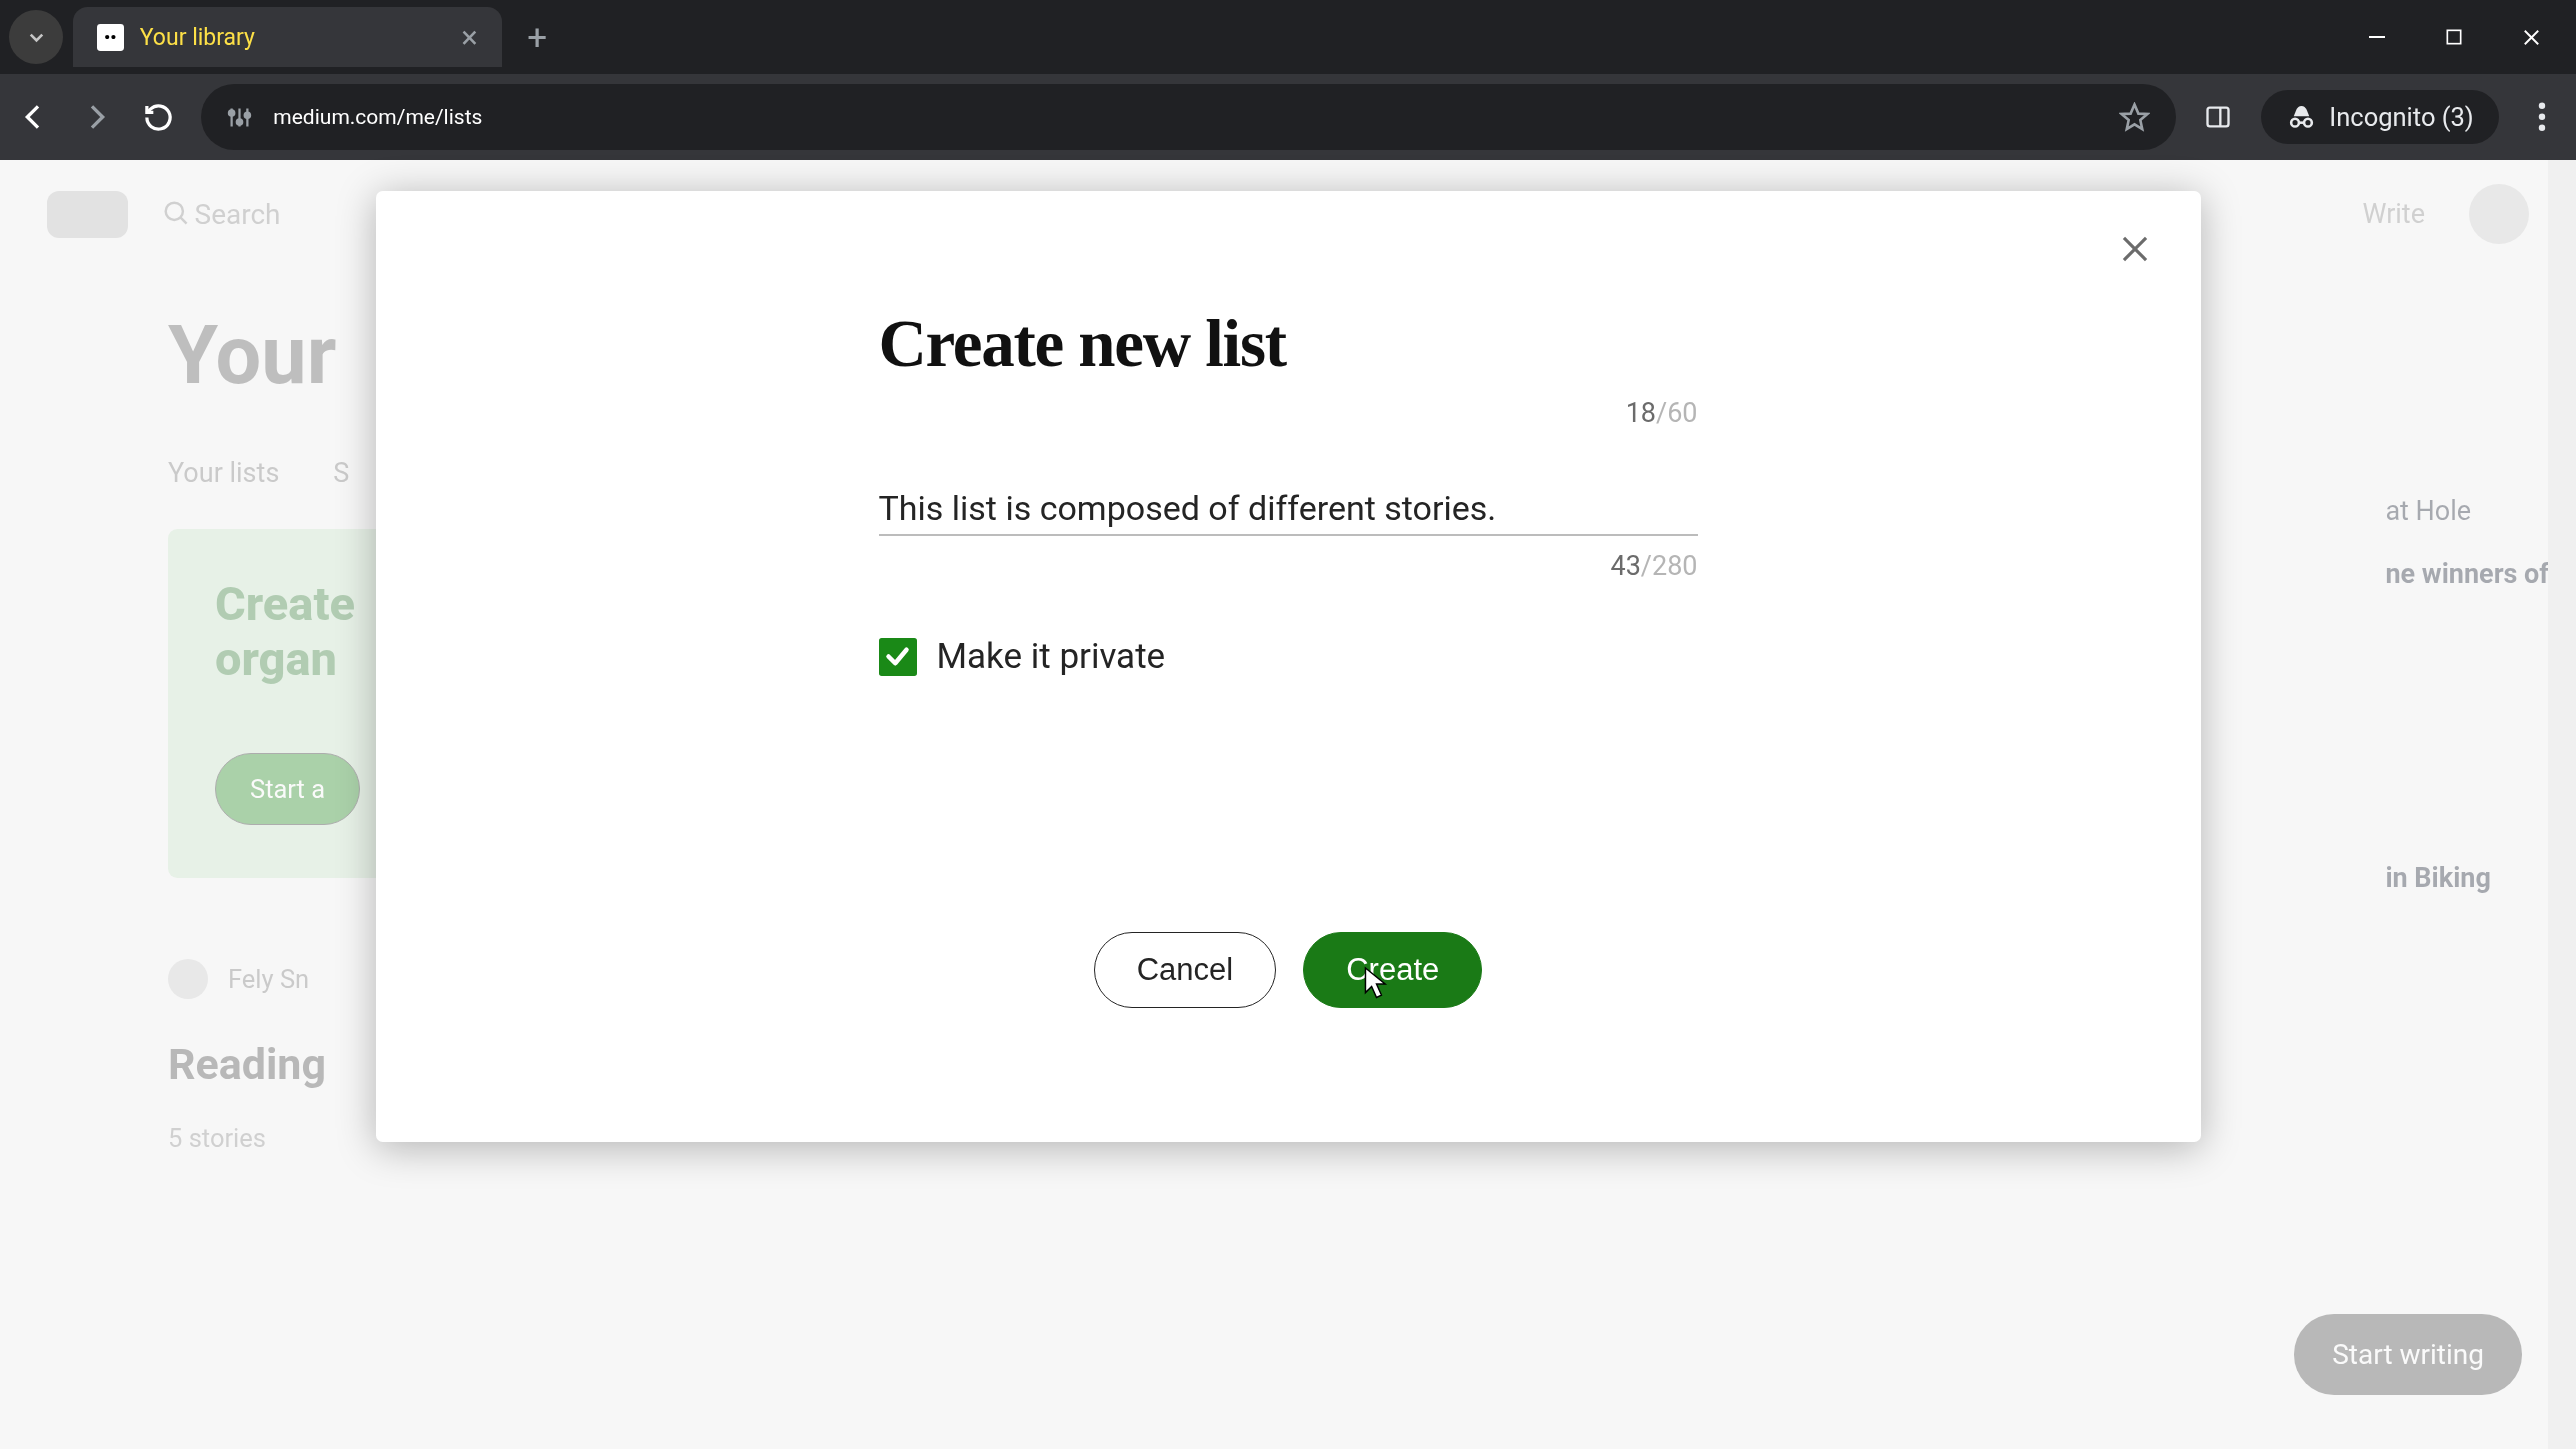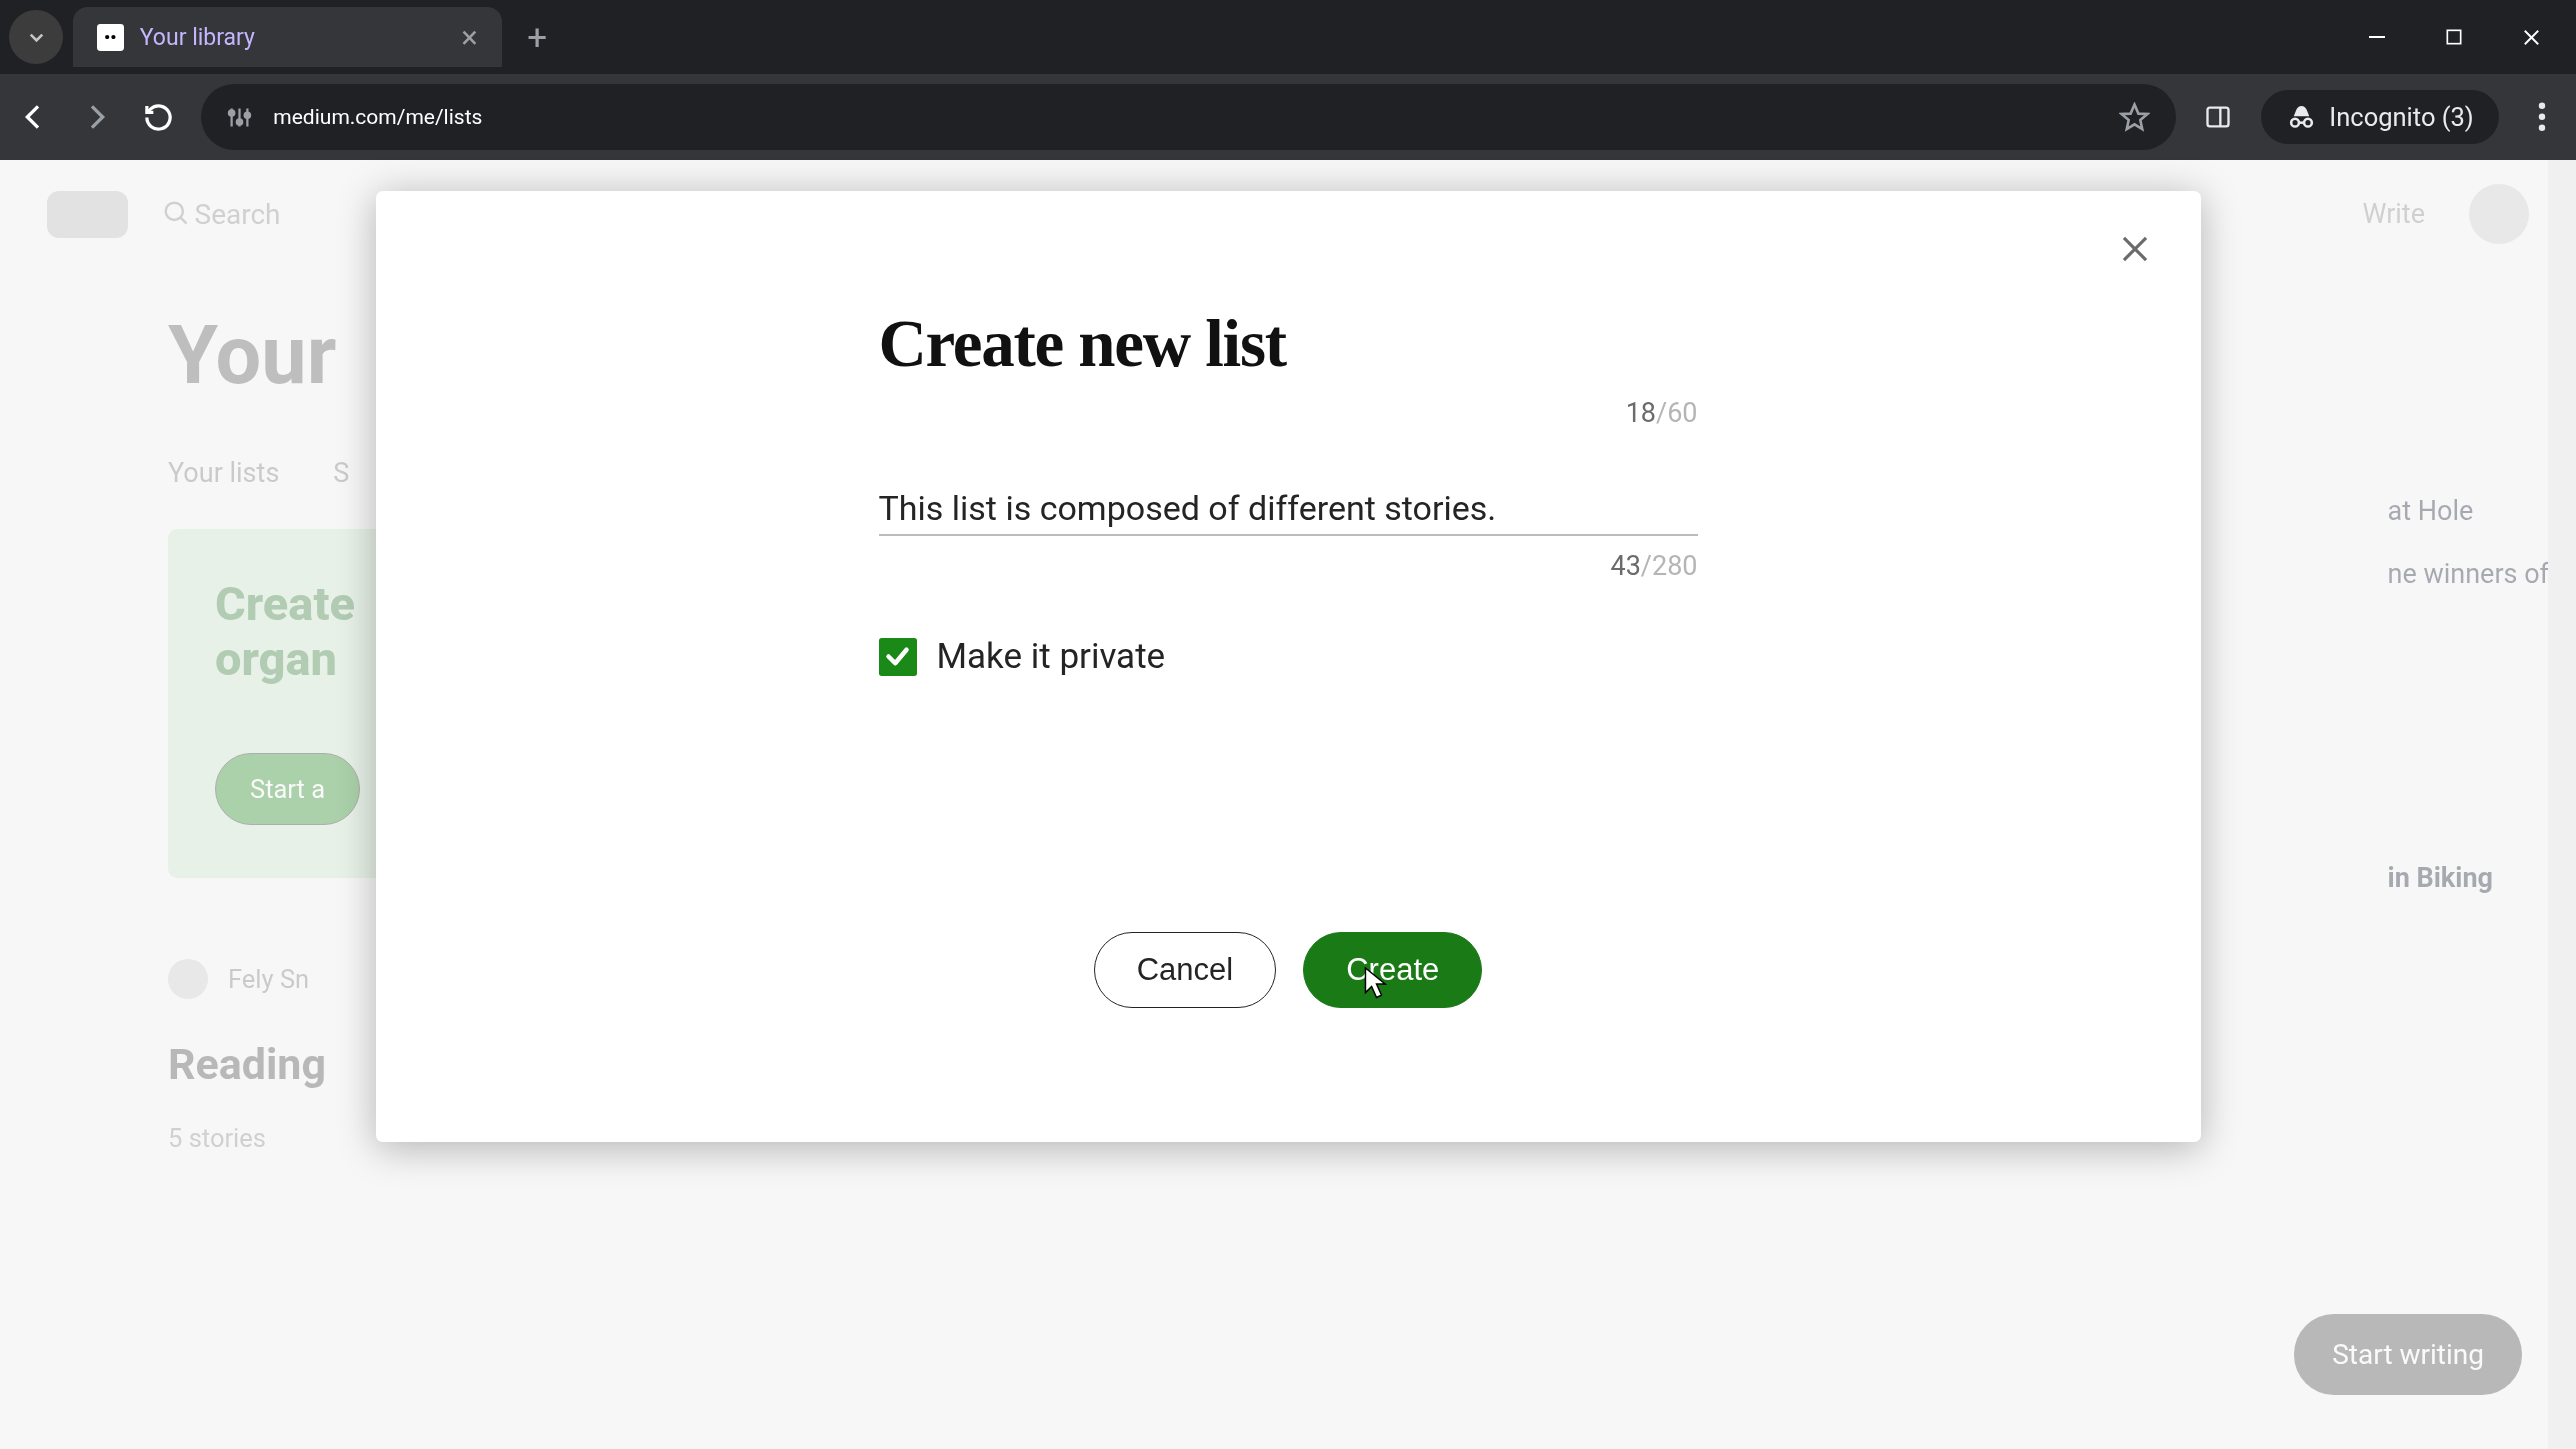--- a/index.html
+++ b/index.html
@@ -51,21 +51,21 @@
   height: 27px;
   background: #fff;
   border-radius: 3.4px;
   font-size: 17.4px;
   font-weight: 700;
   color: #000;
   display: flex;
   align-items: center;
   justify-content: center;
 }
-.tab-title { font-size: 23px; color: #c4b5fd; flex: 1; }
+.tab-title { font-size: 23px; color: #fde047; flex: 1; }
 .tab-close {
   font-size: 31px;
   color: #9aa0a6;
   cursor: pointer;
   line-height: 1;
   padding: 6.7px;
 }
 .new-tab {
   font-size: 35px;
   color: #9aa0a6;
@@ -430,21 +430,21 @@
     </div>
     <div style="margin-top:81px; display:flex; align-items:center; gap:20px; color:#777; font-size:25.5px;">
       <div style="width:40px;height:40px;border-radius:50%;background:#ccc;"></div>
       <span>Fely Sn</span>
     </div>
     <div style="margin-top:40px; font-size:43px; font-weight:700; color:#444;">Reading</div>
     <div style="margin-top:34px; font-size:25.5px; color:#888;">5 stories</div>
   </div>
   <div class="side-blur">
     <span>at Hole</span>
-    <span style="font-weight:400;">ne winners of</span>
+    <span style="font-weight:700;">ne winners of</span>
     <span style="font-weight:700; margin-top:241px;">in Biking</span>
   </div>
   <div class="side-card-blur">Start writing</div>
 </div>
 
 <div class="scroll-track"></div>
 
 <div class="modal-overlay">
   <div class="modal">
     <div class="modal-close">

